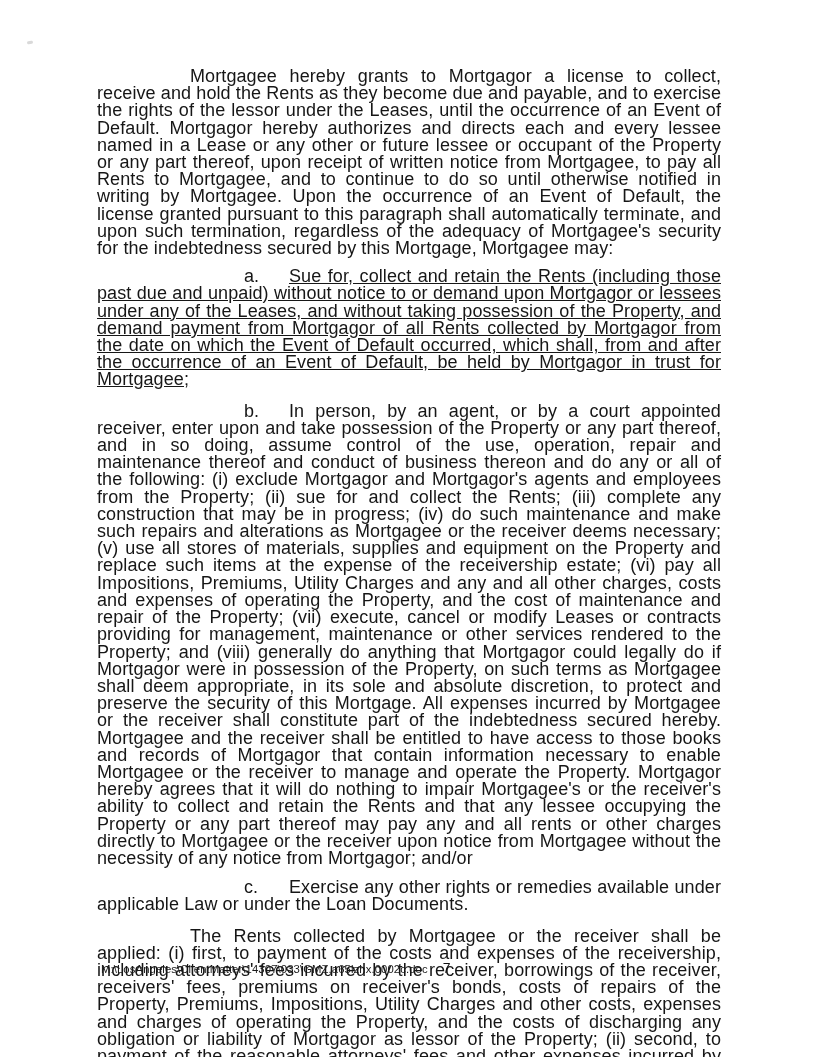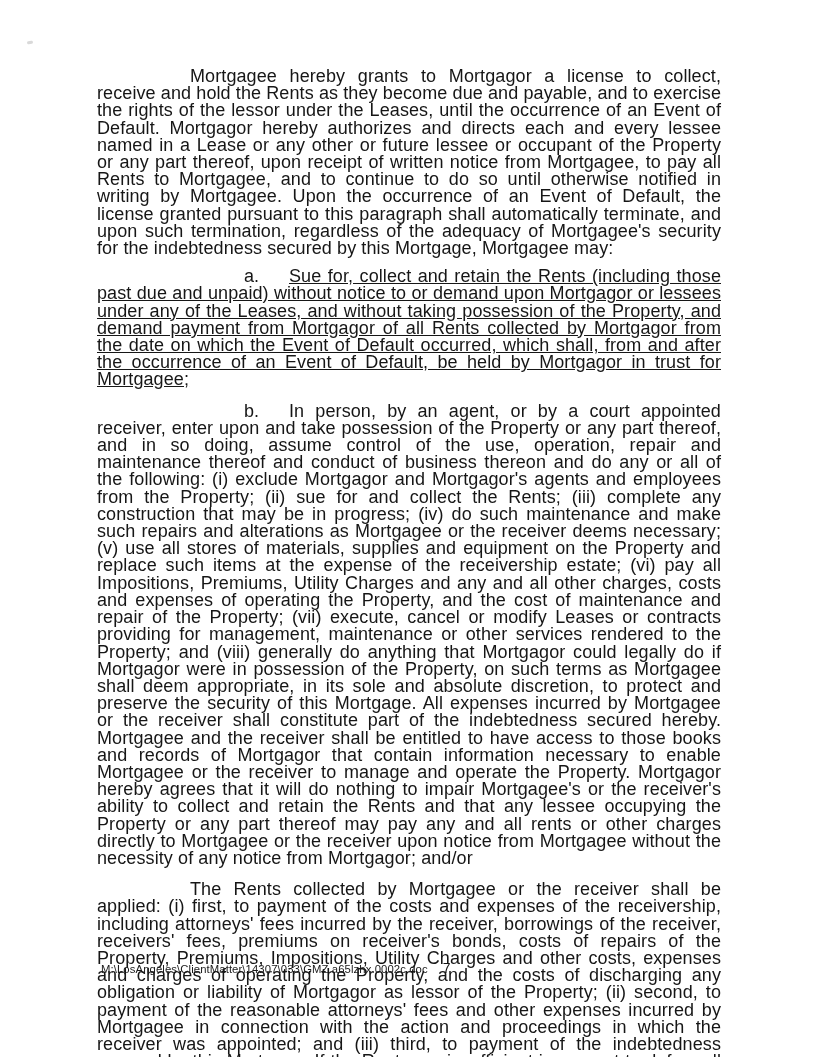--- a/index.html
+++ b/index.html
@@ -82,20 +82,23 @@
     <p class="body-para">Mortgagee hereby grants to Mortgagor a license to collect, receive and hold the Rents as they become due and payable, and to exercise the rights of the lessor under the Leases, until the occurrence of an Event of Default.   Mortgagor hereby authorizes and directs each and every lessee named in a Lease or any other or future lessee or occupant of the Property or any part thereof, upon receipt of written notice from Mortgagee, to pay all Rents to Mortgagee, and to continue to do so until otherwise notified in writing by Mortgagee.  Upon the occurrence of an Event of Default, the license granted pursuant to this paragraph shall automatically terminate, and upon such termination, regardless of the adequacy of Mortgagee's security for the indebtedness secured by this Mortgage, Mortgagee may:</p>
 
     <p class="list-para gap-a">
       <span class="plabel">a.</span><span>Sue for, collect and retain the Rents (including those past due and unpaid) without notice to or demand upon Mortgagor or lessees under any of the Leases, and without taking possession of the Property, and demand payment from Mortgagor of all Rents collected by Mortgagor from the date on which the Event of Default occurred, which shall, from and after the occurrence of an Event of Default, be held by Mortgagor in trust for Mortgagee;</span>
     </p>
 
     <p class="list-para gap-b">
       <span class="plabel">b.</span><span>In person, by an agent, or by a court appointed receiver, enter upon and take possession of the Property or any part thereof, and in so doing, assume control of the use, operation, repair and maintenance thereof and conduct of business thereon and do any or all of the following: (i) exclude Mortgagor and Mortgagor's agents and employees from the Property; (ii) sue for and collect the Rents; (iii) complete any construction that may be in progress; (iv) do such maintenance and make such repairs and alterations as Mortgagee or the receiver deems necessary; (v) use all stores of materials, supplies and equipment on the Property and replace such items at the expense of the receivership estate; (vi) pay all Impositions, Premiums, Utility Charges and any and all other charges, costs and expenses of operating the Property, and the cost of maintenance and repair of the Property; (vii) execute, cancel or modify Leases or contracts providing for management, maintenance or other services rendered to the Property; and (viii) generally do anything that Mortgagor could legally do if Mortgagor were in possession of the Property, on such terms as Mortgagee shall deem appropriate, in its sole and absolute discretion, to protect and preserve the security of this Mortgage.  All expenses incurred by Mortgagee or the receiver shall constitute part of the indebtedness secured hereby.  Mortgagee and the receiver shall be entitled to have access to those books and records of Mortgagor that contain information necessary to enable Mortgagee or the receiver to manage and operate the Property. Mortgagor hereby agrees that it will do nothing to impair Mortgagee's or the receiver's ability to collect and retain the Rents and that any lessee occupying the Property or any part thereof may pay any and all rents or other charges directly to Mortgagee or the receiver upon notice from Mortgagee without the necessity of any notice from Mortgagor; and/or</span>
     </p>
 
+    <p class="list-para gap-c">
+      <span class="plabel">c.</span><span>Exercise any other rights or remedies available under applicable Law or under the Loan Documents.</span>
+    </p>
 
     <p class="body-para gap-d">The Rents collected by Mortgagee or the receiver shall be applied: (i) first, to payment of the costs and expenses of the receivership, including attorneys' fees incurred by the receiver, borrowings of the receiver, receivers' fees, premiums on receiver's bonds, costs of repairs of the Property, Premiums, Impositions, Utility Charges and other costs, expenses and charges of operating the Property, and the costs of discharging any obligation or liability of Mortgagor as lessor of the Property; (ii) second, to payment of the reasonable attorneys' fees and other expenses incurred by Mortgagee in connection with the action and proceedings in which the receiver was appointed; and (iii) third, to payment of the indebtedness secured by this Mortgage.  If the Rents are insufficient in amount to defray all costs and expenses of the receivership, any funds expended by Mortgagee for such purposes shall become indebtedness of Mortgagor to Mortgagee secured by this Mortgage.  Neither the entry into possession of the Property by Mortgagee, its agent or a receiver pursuant to this Mortgage nor any application of Rents pursuant hereto shall cure or waive any Event of Default hereunder or invalidate any notice of default under this Mortgage or any action taken pursuant hereto.</p>
 
   </div>
 
   <div class="footer">
     <span>M:\LosAngeles\ClientMatter\14307\033\GMZ.a65lzhx.0002c.doc</span>
     <span class="page-number">7</span>
   </div>
 

